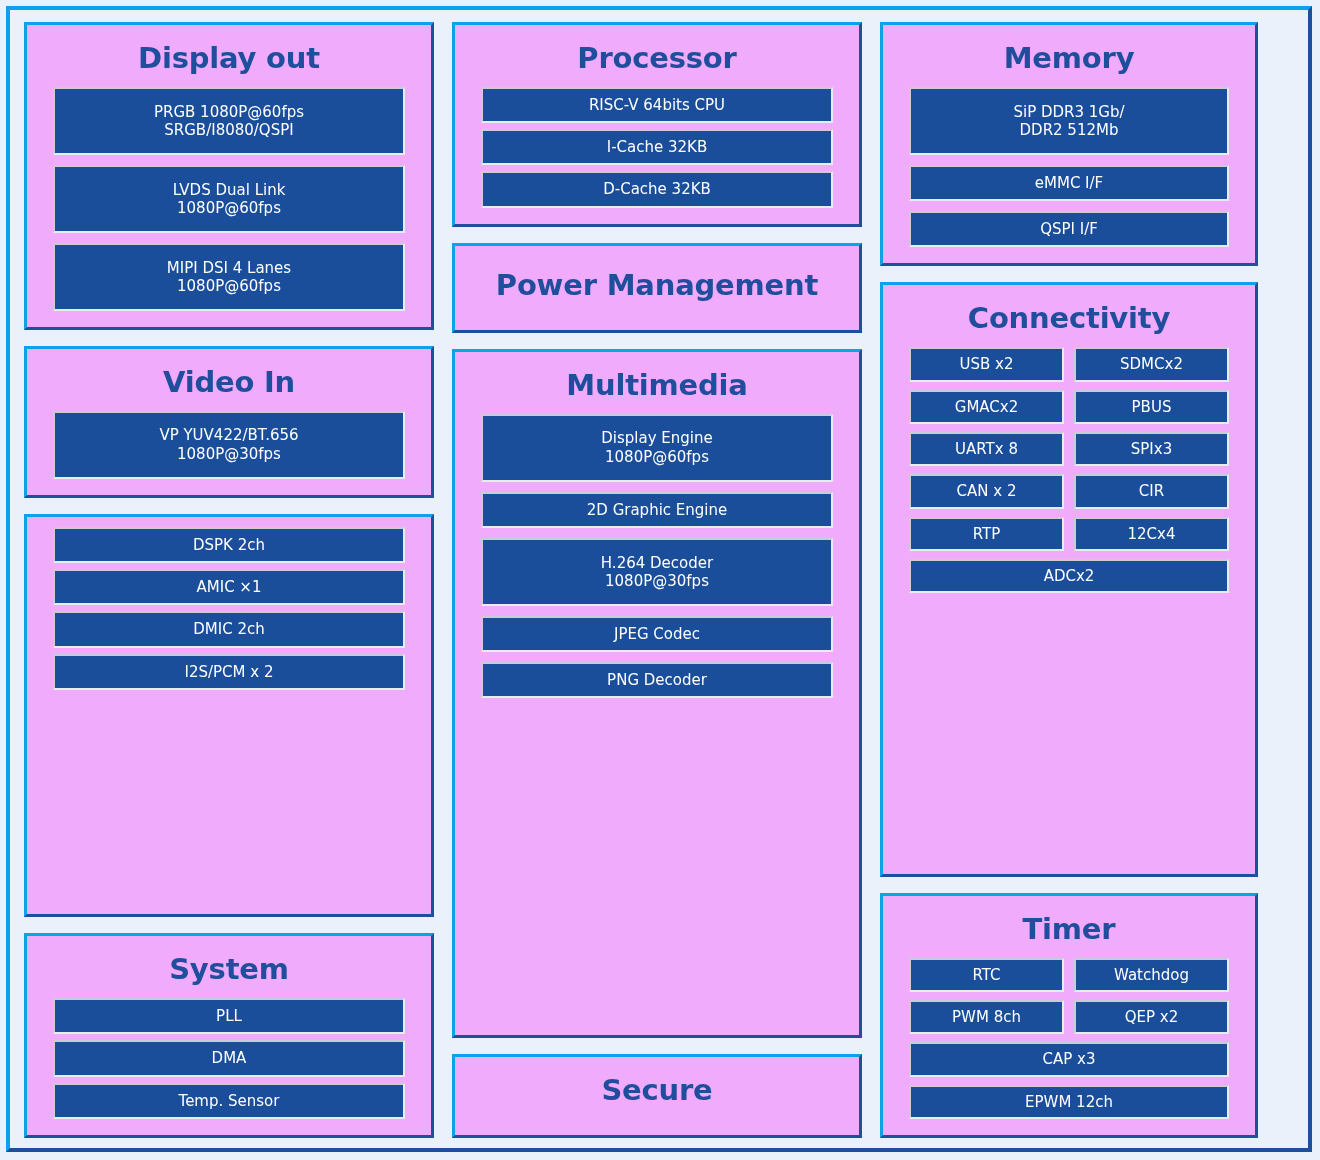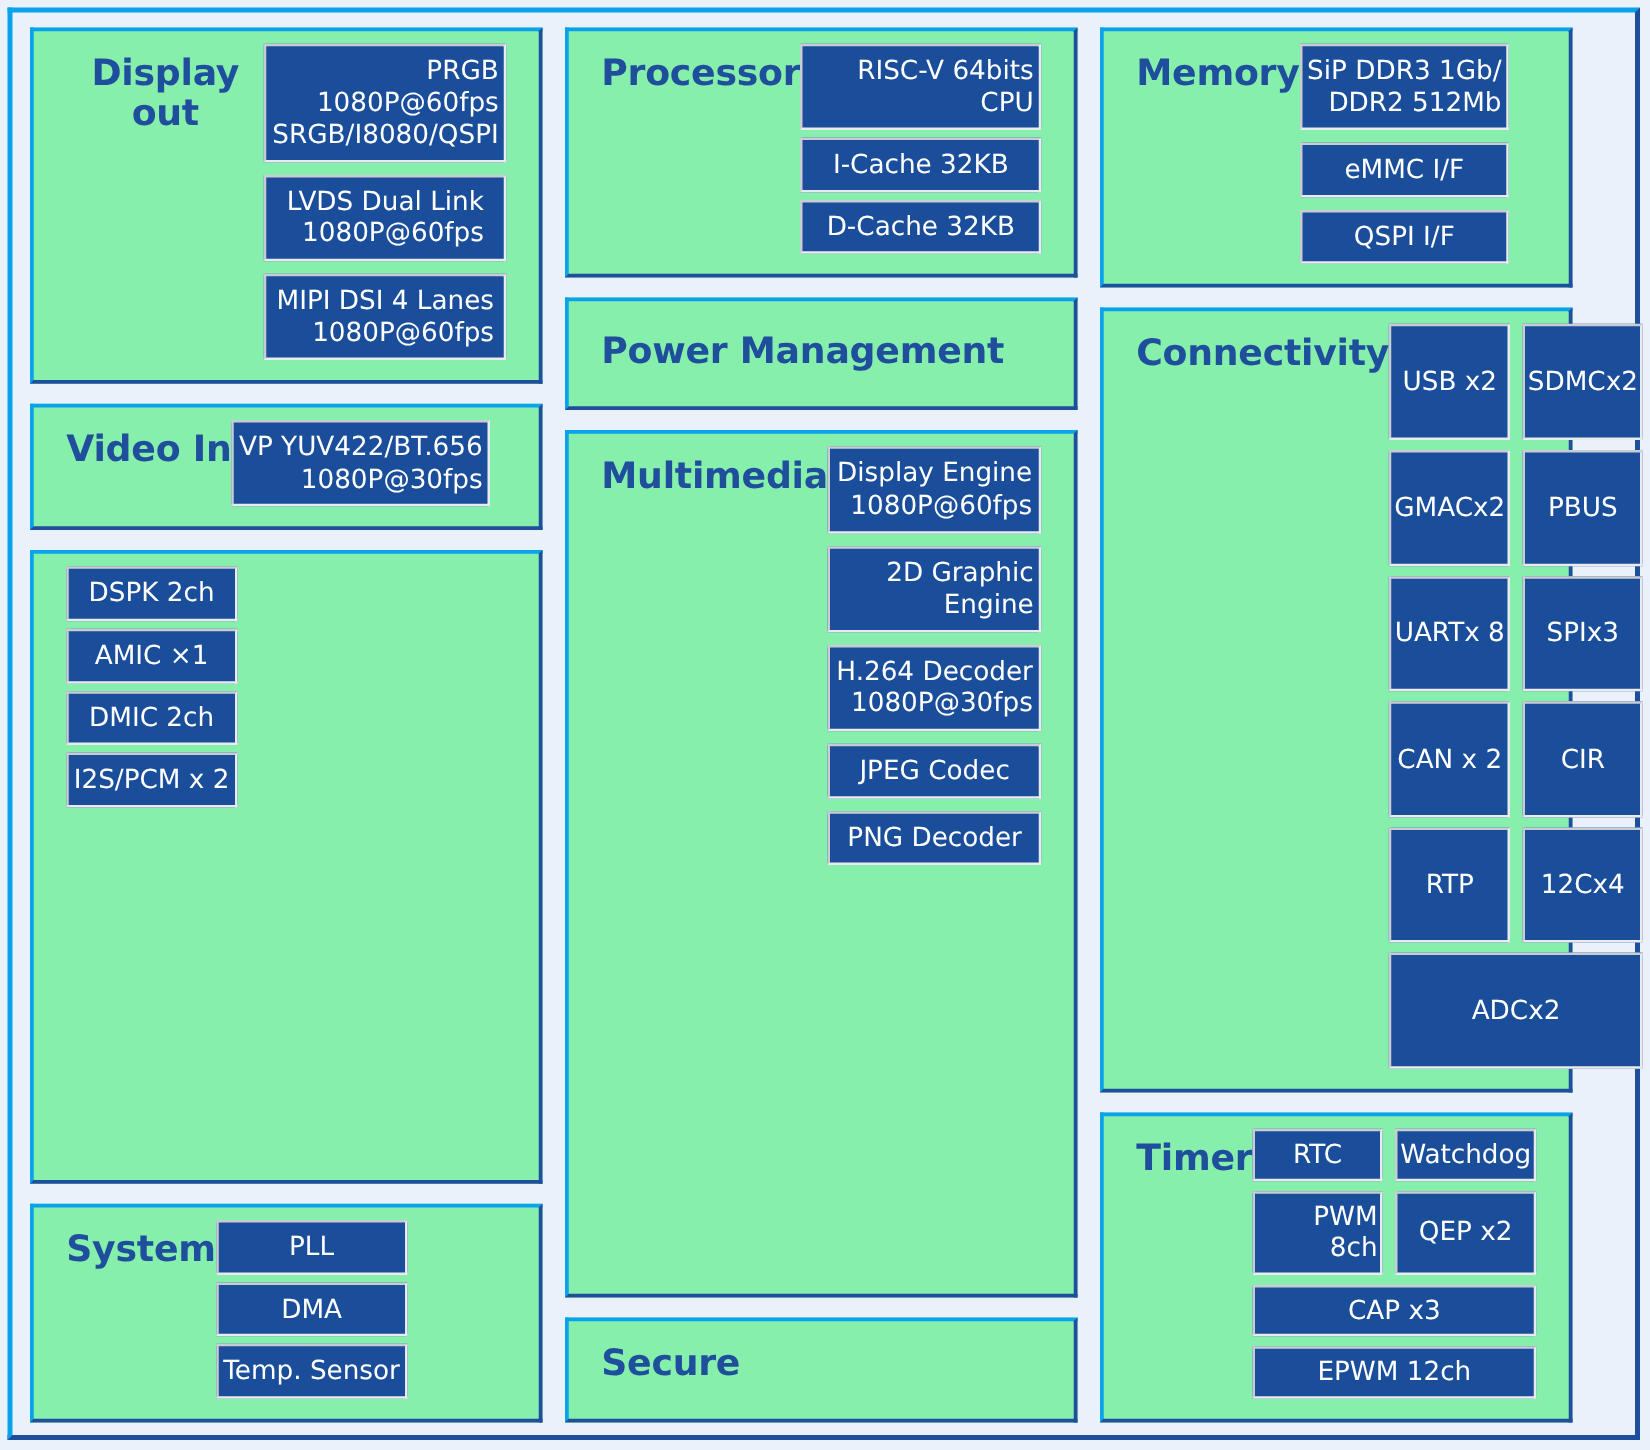--- a/index.html
+++ b/index.html
@@ -49,28 +49,28 @@
     gap: 16px;
     box-sizing: border-box;
   }
   .col-left   { width: 410px; }
   .col-mid    { width: 410px; }
   .col-right  { width: 378px; }
 
   
   .panel {
     box-sizing: border-box;
-    background: #86efac;
+    background: #f0abfc;
     border-top: 3px solid #0aa2ea;
     border-left: 3px solid #0aa2ea;
     border-right: 3px solid #1f4e9c;
     border-bottom: 3px solid #1f4e9c;
     padding: 10px 26px 16px 26px;
     display: flex;
-    flex-direction: row;
+    flex-direction: column;
   }
   .panel.flexgrow { flex: 1 1 auto; }
 
   .panel-title {
     text-align: center;
     color: #1f4e9c;
     font-weight: bold;
     font-size: 29px;
     line-height: 1.1;
     margin: 8px 0 12px 0;
@@ -83,22 +83,22 @@
   .blocks {
     display: flex;
     flex-direction: column;
     gap: 10px;
   }
   .blocks.tight { gap: 6px; }
 
   .block {
     background: #1a4e9b;
     color: #ffffff;
-    text-align: right;
-    font-size: 21px;
+    text-align: center;
+    font-size: 15px;
     line-height: 1.22;
     padding: 7px 4px;
     border-top: 2px solid #c9cdd2;
     border-left: 2px solid #c9cdd2;
     border-right: 2px solid #e9ebee;
     border-bottom: 2px solid #e9ebee;
     box-sizing: border-box;
     white-space: pre-line;
     display: flex;
     align-items: center;

